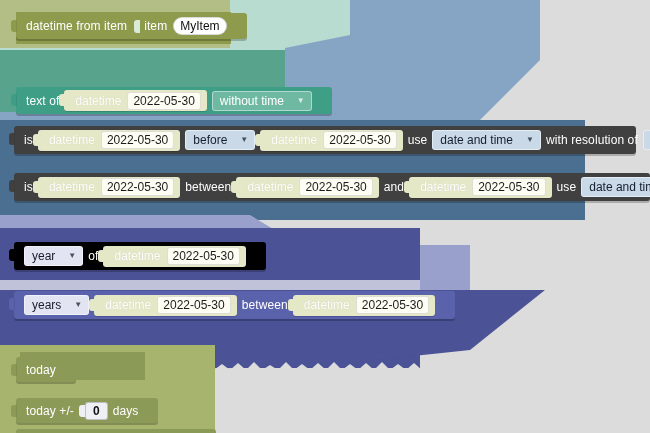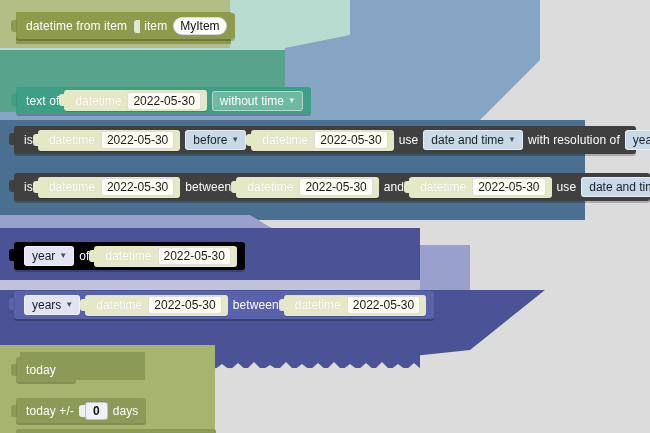--- a/index.html
+++ b/index.html
@@ -64,21 +64,21 @@
   .serrated2{
     position:absolute; left:150px; top:362px; width:420px; height:10px;
     background:#dcdcdc;
     clip-path: polygon(0 8px,8px 0,16px 8px,24px 1px,32px 8px,40px 2px,48px 8px,56px 0,64px 8px,72px 2px,80px 8px,88px 1px,96px 8px,104px 0,112px 8px,120px 3px,128px 8px,136px 0,144px 8px,152px 2px,160px 8px,168px 1px,176px 8px,184px 0,192px 8px,200px 2px,208px 8px,216px 1px,224px 8px,232px 0,240px 8px,248px 2px,256px 8px,264px 1px,272px 8px,280px 0,288px 8px,296px 2px,304px 8px,312px 1px,320px 8px,328px 0,336px 8px,344px 2px,352px 8px,360px 1px,368px 8px,376px 0,384px 8px,392px 2px,400px 8px,408px 1px,416px 8px,420px 4px,420px 10px,0 10px);
   }
 
   
   .block{
     position:absolute;
     display:flex; align-items:center; gap:5px;
-    padding:0 8px 0 10px;
+    padding:0 20px 0 10px;
     height:26px;
     border-radius:3px;
     color:#fff;
     font-size:12px;
     white-space:nowrap;
     box-shadow: 0 2px 0 rgba(0,0,0,.22);
   }
   .block::before{ 
     content:""; position:absolute; left:-5px; top:7px;
     width:6px; height:12px;
@@ -137,21 +137,21 @@
     padding-left:6px;
   }
   .numslot::before{
     content:""; position:absolute; left:0px; top:3px;
     width:6px; height:12px; border-radius:3px 0 0 3px;
     background:#eef0f6;
   }
 
   
   .dd{
-    display:inline-flex; align-items:center; gap:4px;
+    display:inline-flex; align-items:center; gap:13px;
     border-radius:3px;
     font-size:12px; padding:2px 6px 2px 7px;
     color:#15202b;
     border:1px solid rgba(255,255,255,.5);
   }
   .dd-teal{ background:#6fb9a2; color:#ffffff; border-color:rgba(255,255,255,.45);}
   .dd-blue{ background:#c9d9e8; color:#14202c; }
   .dd-purple{ background:#e2e4f2; color:#1b1b2e; }
   .caret{ font-size:8px; opacity:.75; line-height:1; }
 

